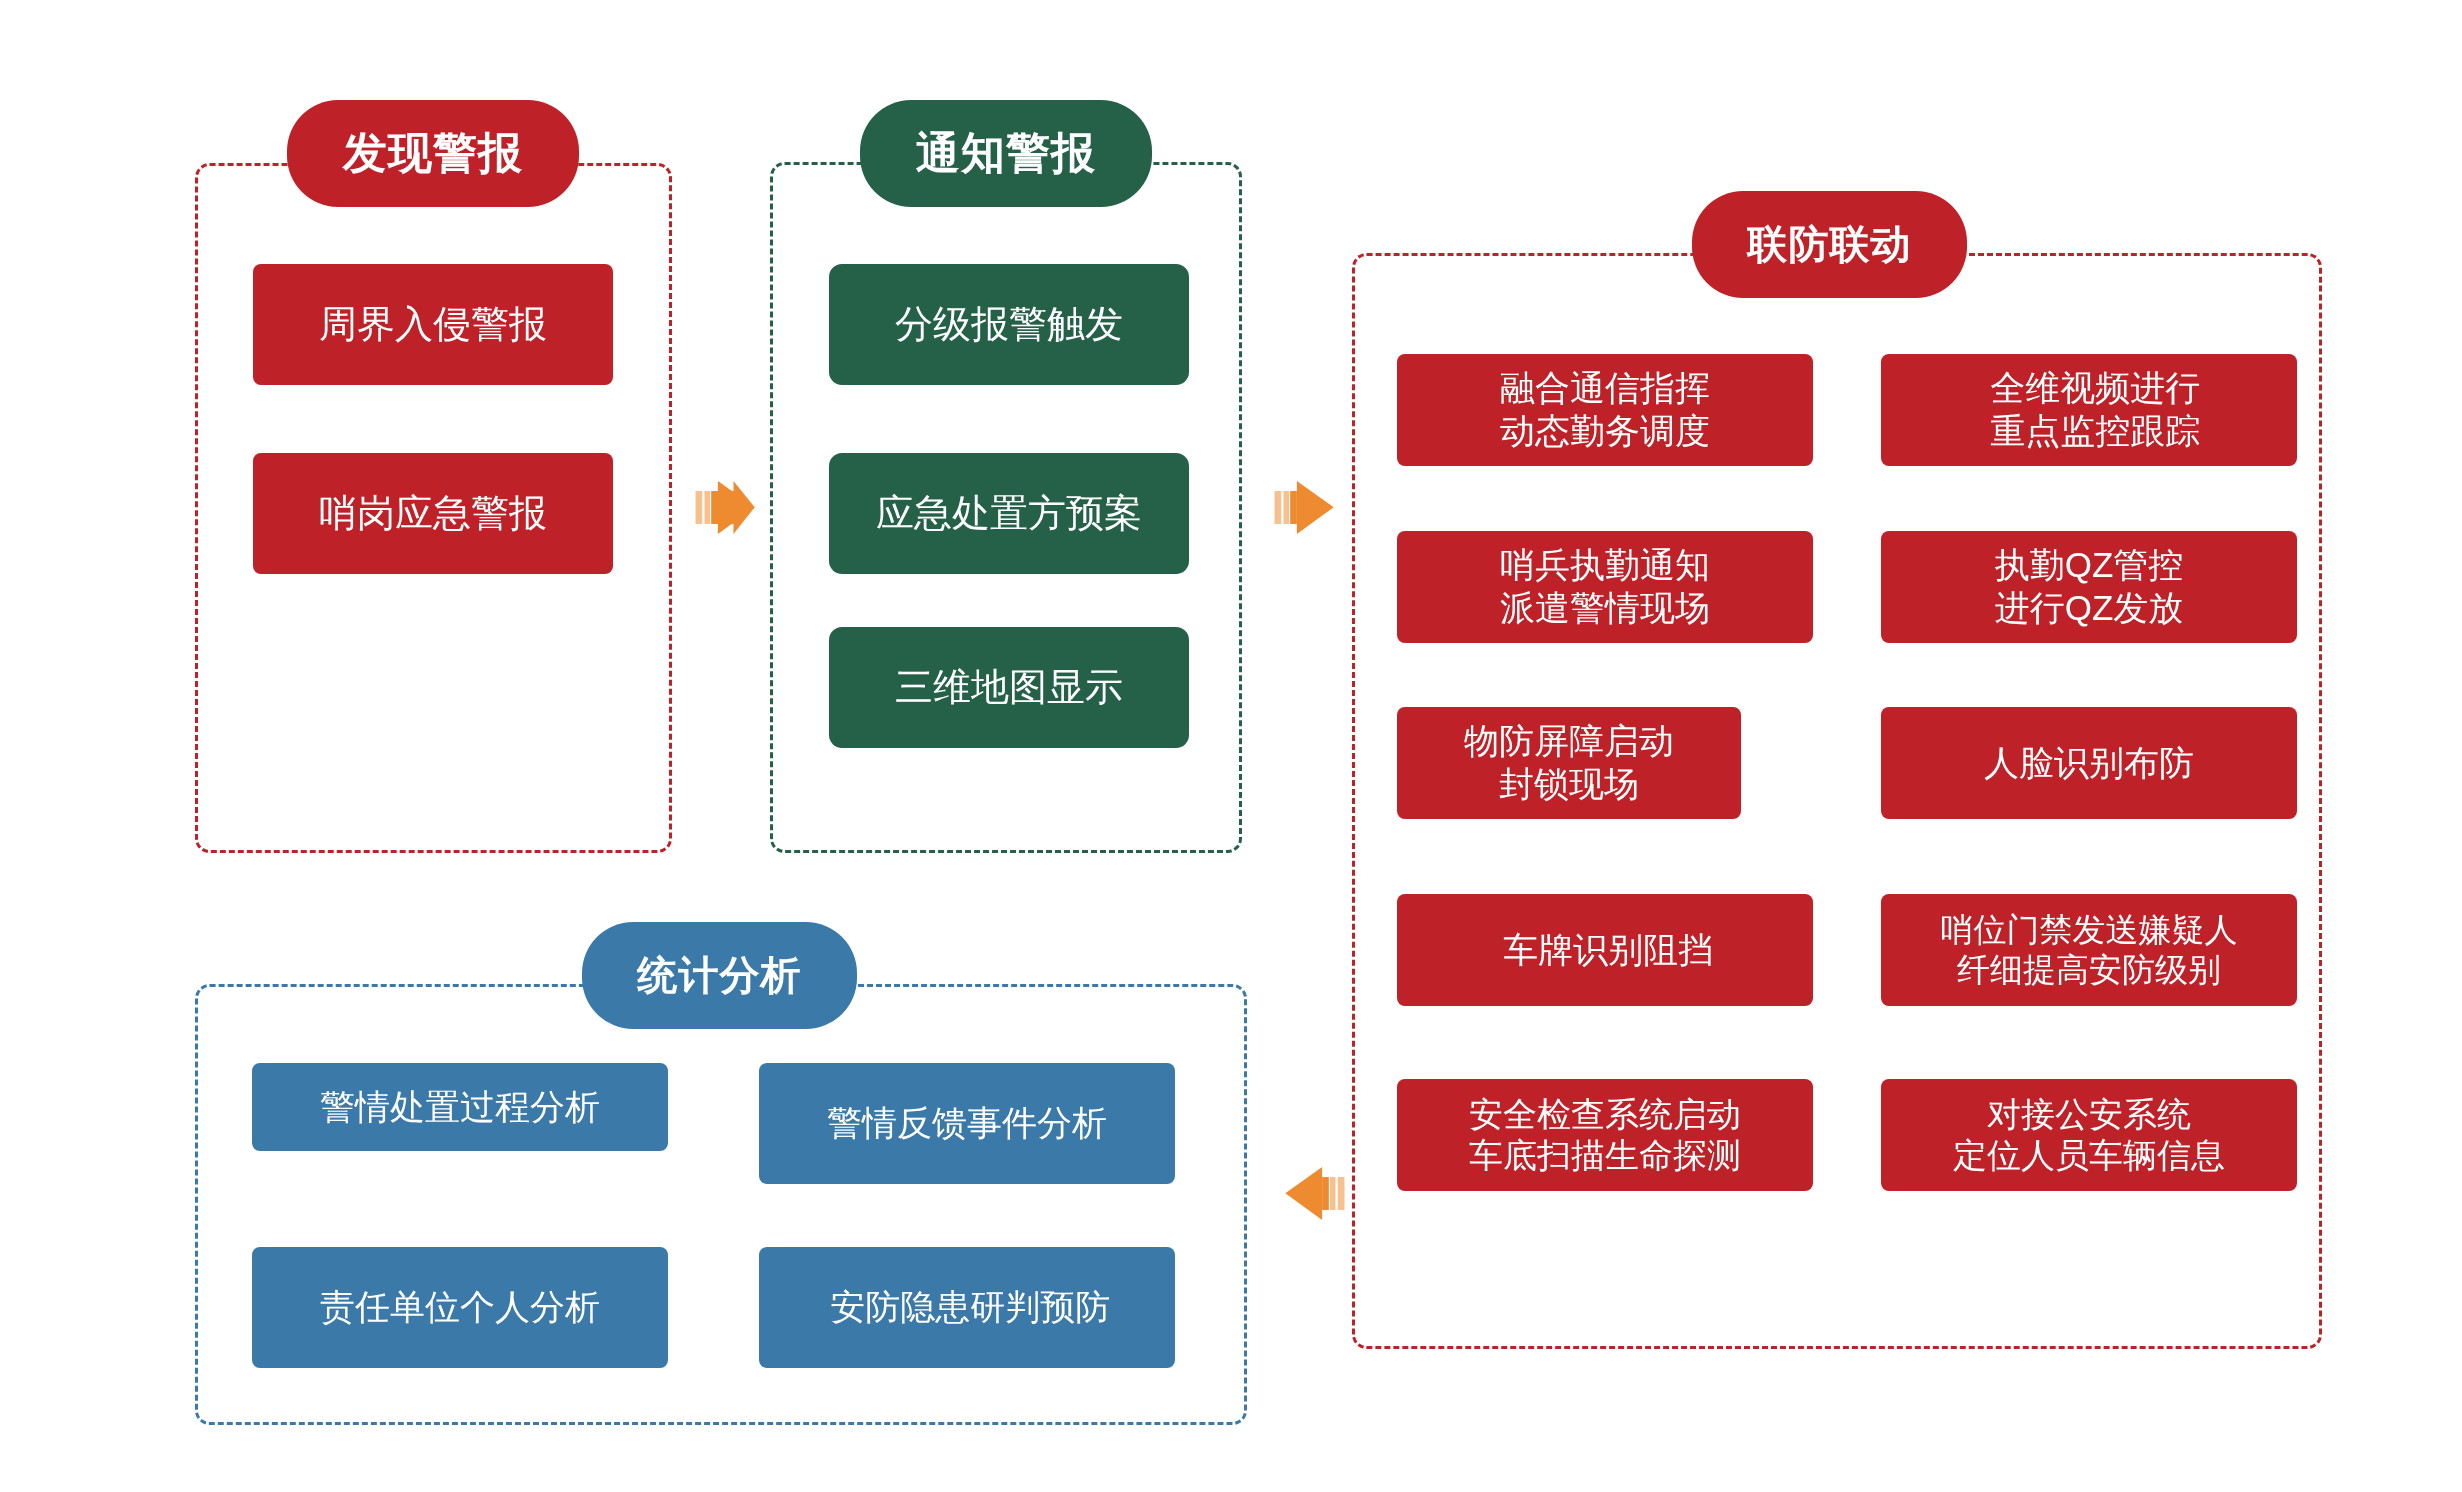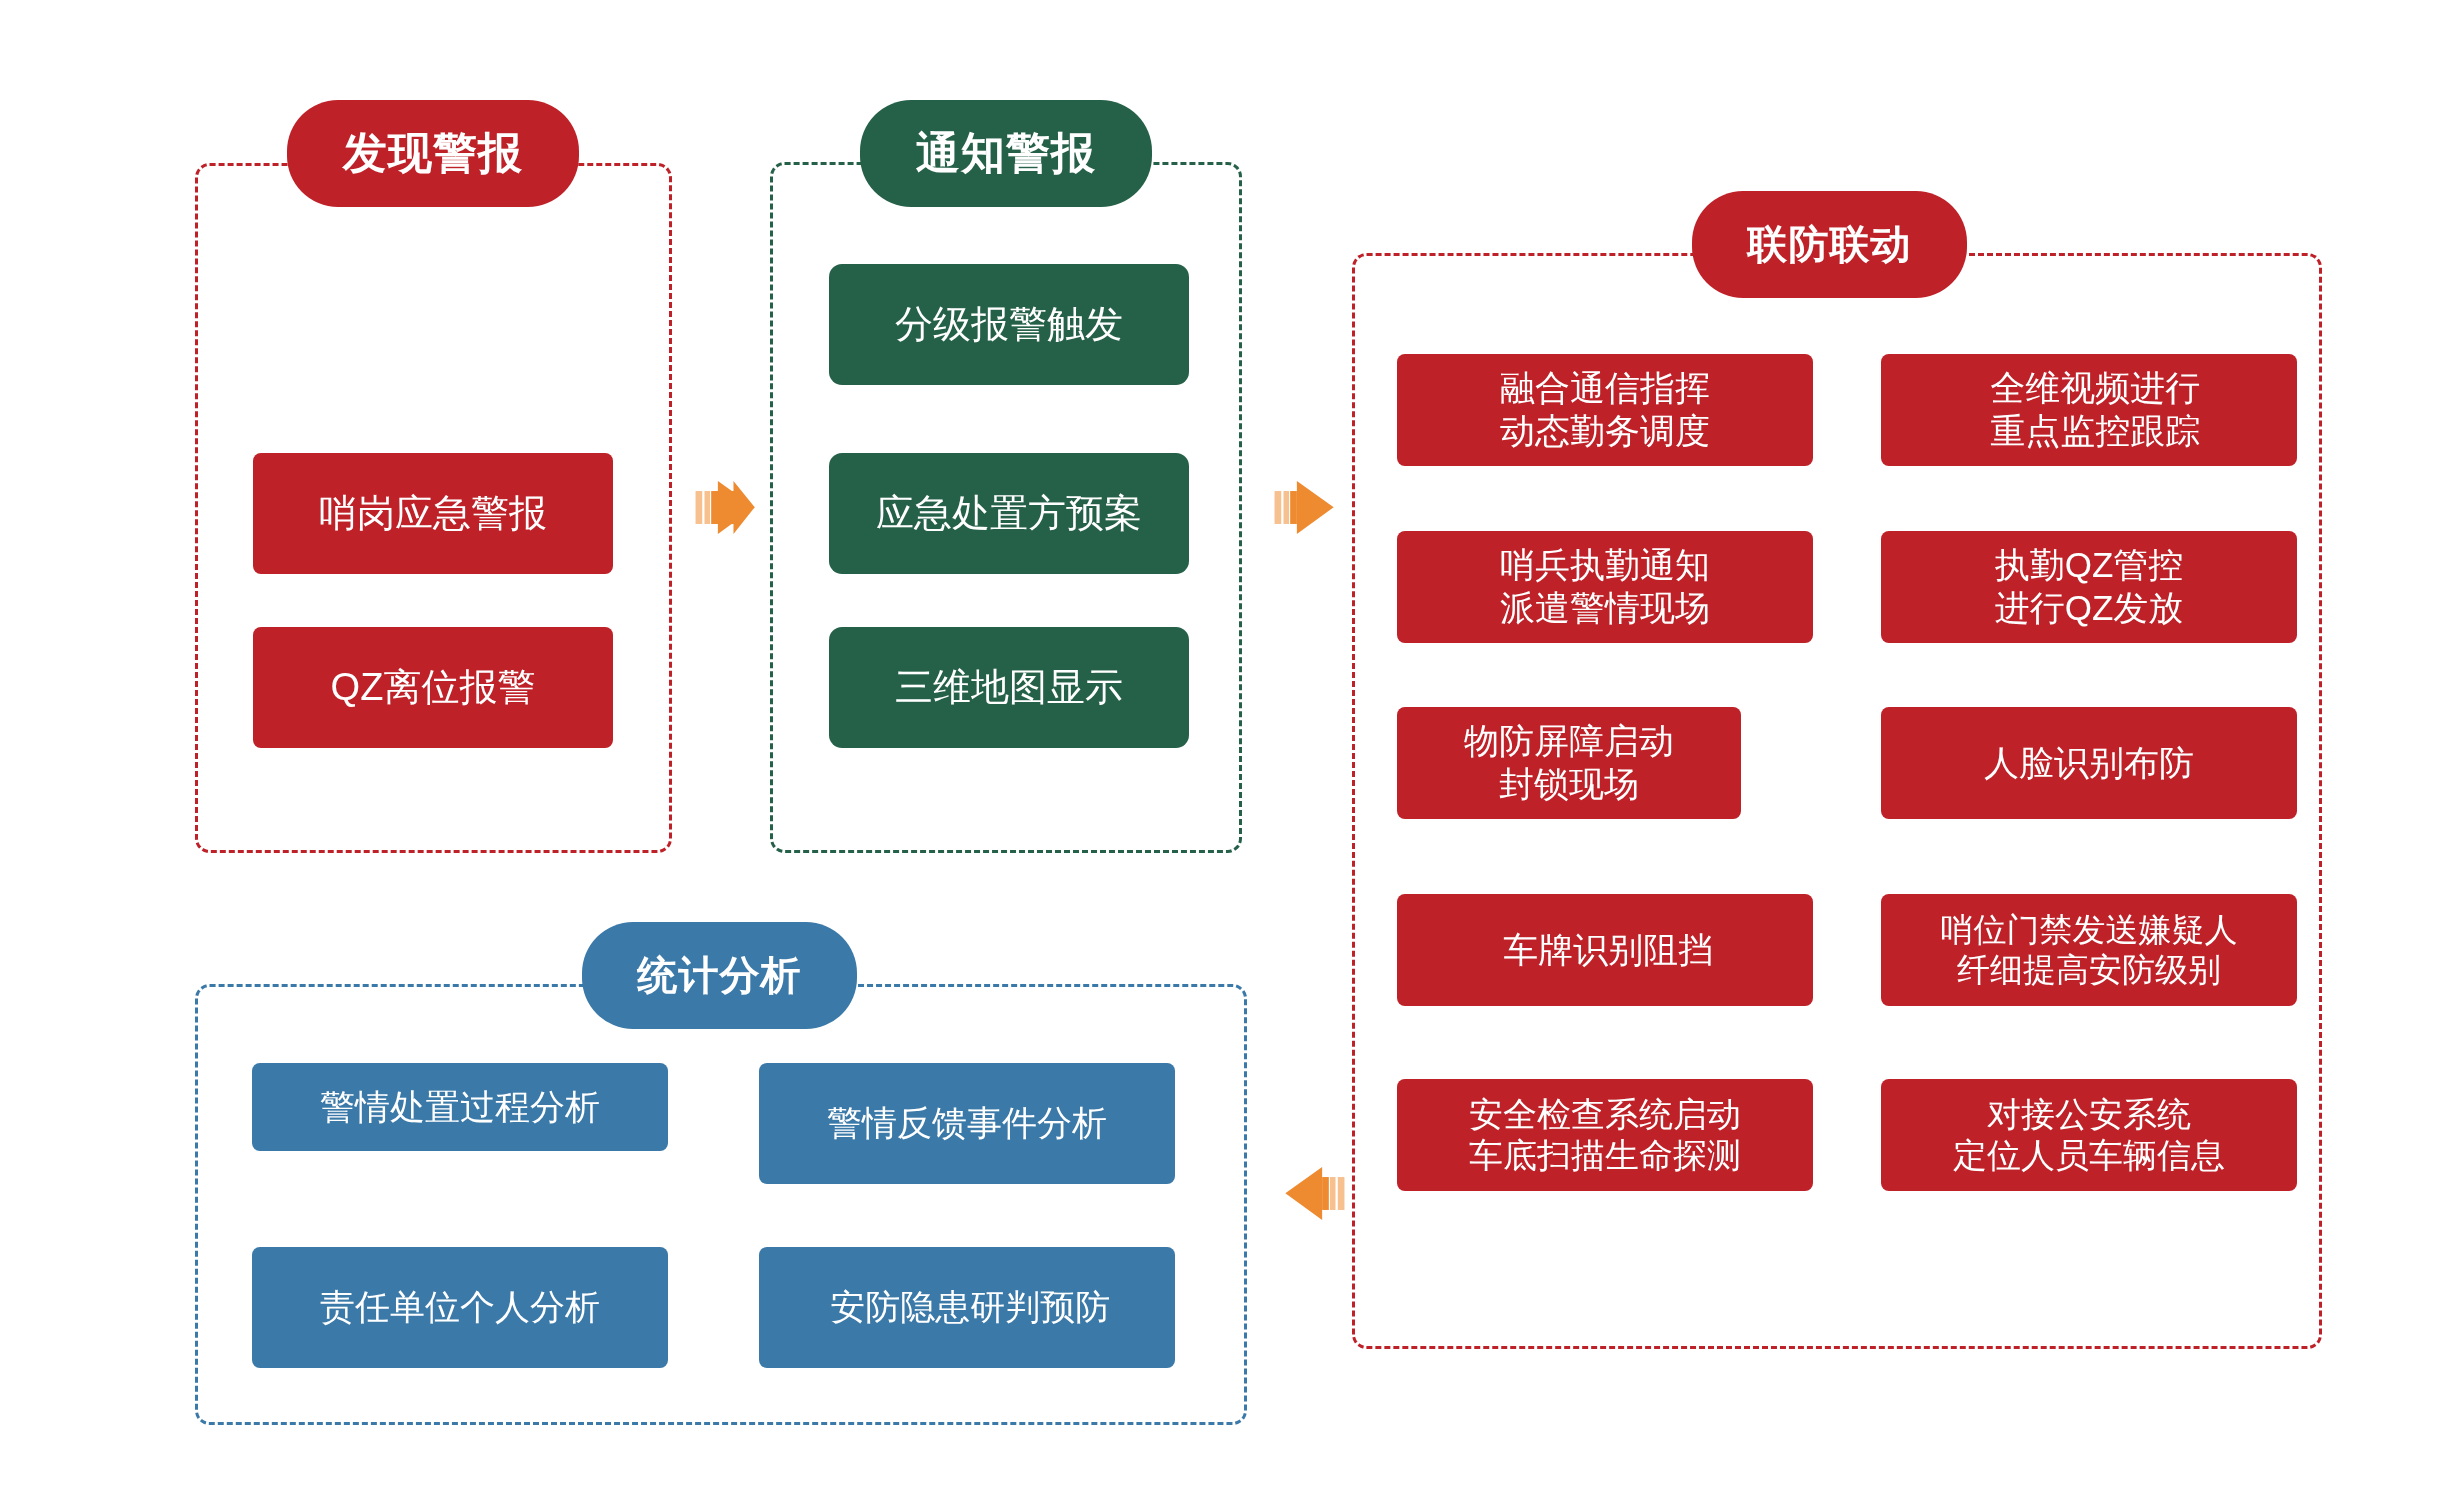--- a/index.html
+++ b/index.html
@@ -78,32 +78,32 @@
 </style>
 </head>
 <body>
 
 <div id="canvas">
 
   <div class="panel red" style="left:195px; top:163px; width:477px; height:690px;"></div>
 
   <div class="pill red" style="left:287px; top:100px; width:292px; height:107px; font-size:44px;">发现警报</div>
 
+  <div class="box red" style="left:253px; top:264px; width:360px; height:121px; font-size:38px;">
+    <span class="lines">
+        <span>周界入侵警报</span>
+      </span>
+  </div>
 
   <div class="box red" style="left:253px; top:453px; width:360px; height:121px; font-size:38px;">
     <span class="lines">
         <span>哨岗应急警报</span>
       </span>
   </div>
 
-  <div class="box red" style="left:253px; top:627px; width:360px; height:121px; font-size:38px;">
-    <span class="lines">
-        <span>QZ离位报警</span>
-      </span>
-  </div>
 
   <div class="arrow" style="left:693px; top:481px; width:62px; height:53px;">
     <svg width="62" height="53" viewBox="0 0 110 95">
       <polygon points="38,18 38,77 72,77 72,95 110,47 72,0 72,18" fill="#EE8B30"></polygon>
       <rect x="4" y="18" width="12" height="59" fill="#F7C08F"></rect>
       <rect x="20" y="18" width="10" height="59" fill="#F7C08F"></rect>
       <rect x="32" y="18" width="12" height="59" fill="#EE8B30"></rect>
       <polygon points="44,0 110,47 44,95" fill="#EE8B30"></polygon>
     </svg>
   </div>

